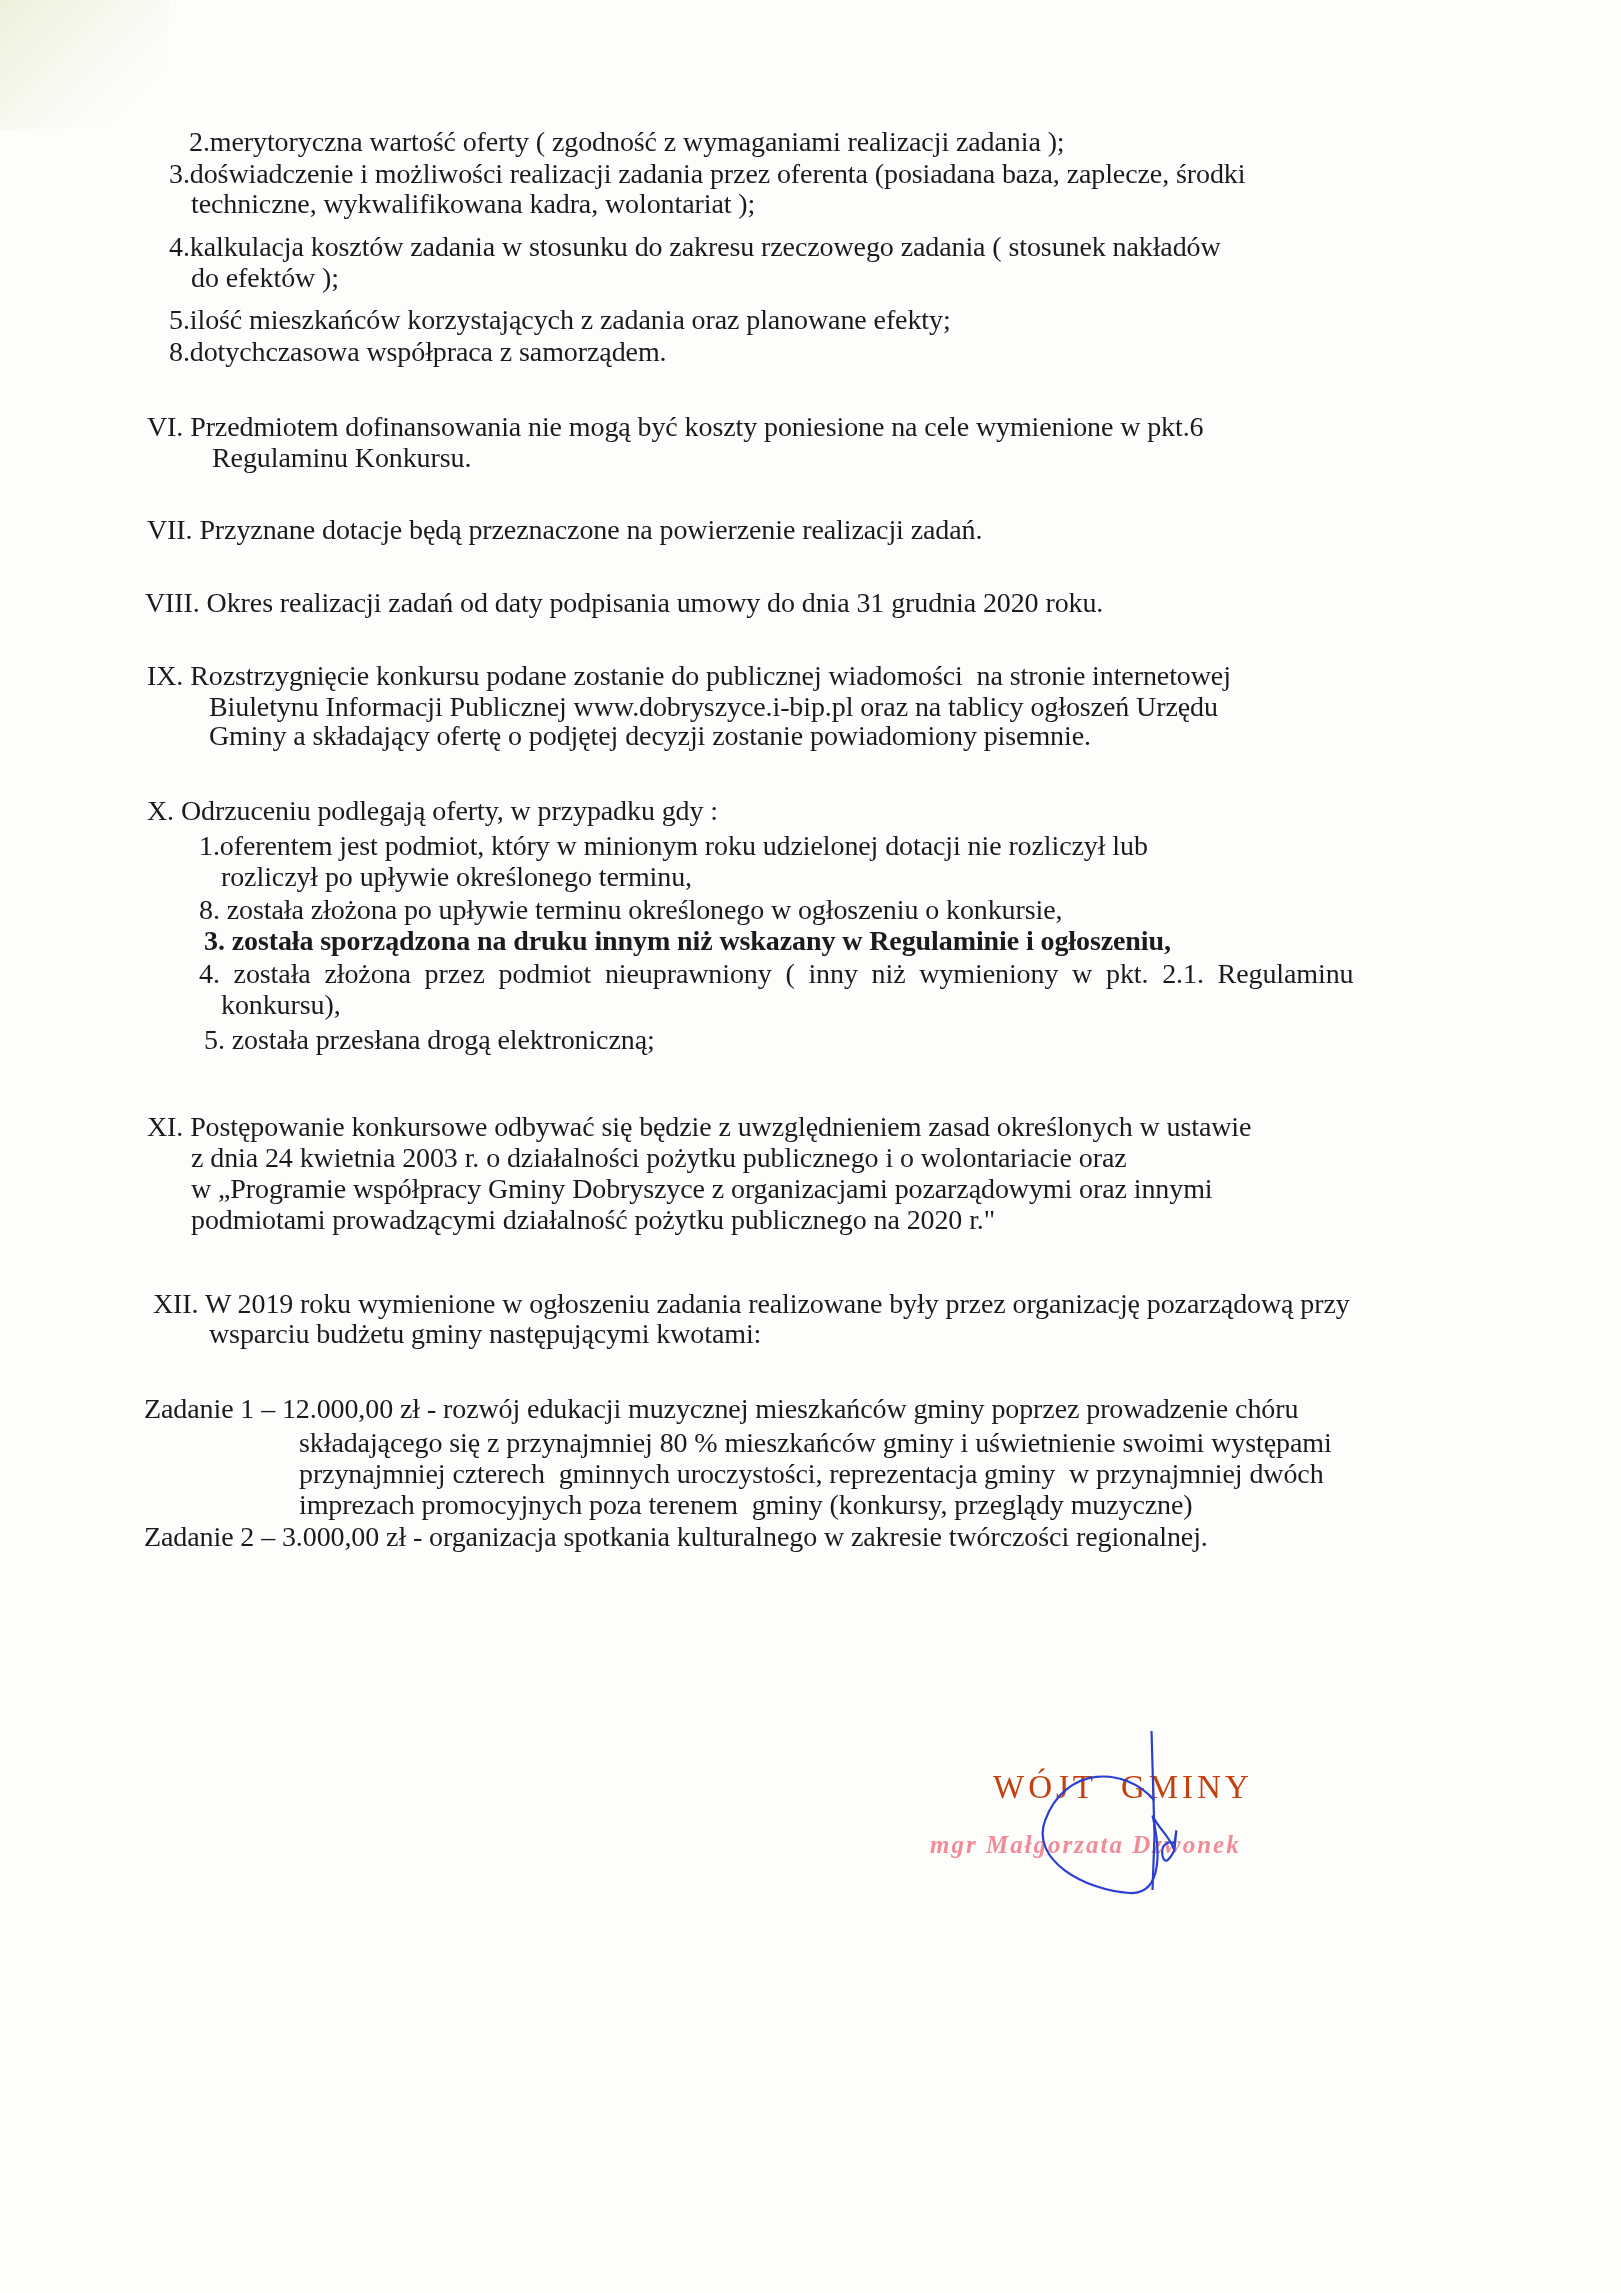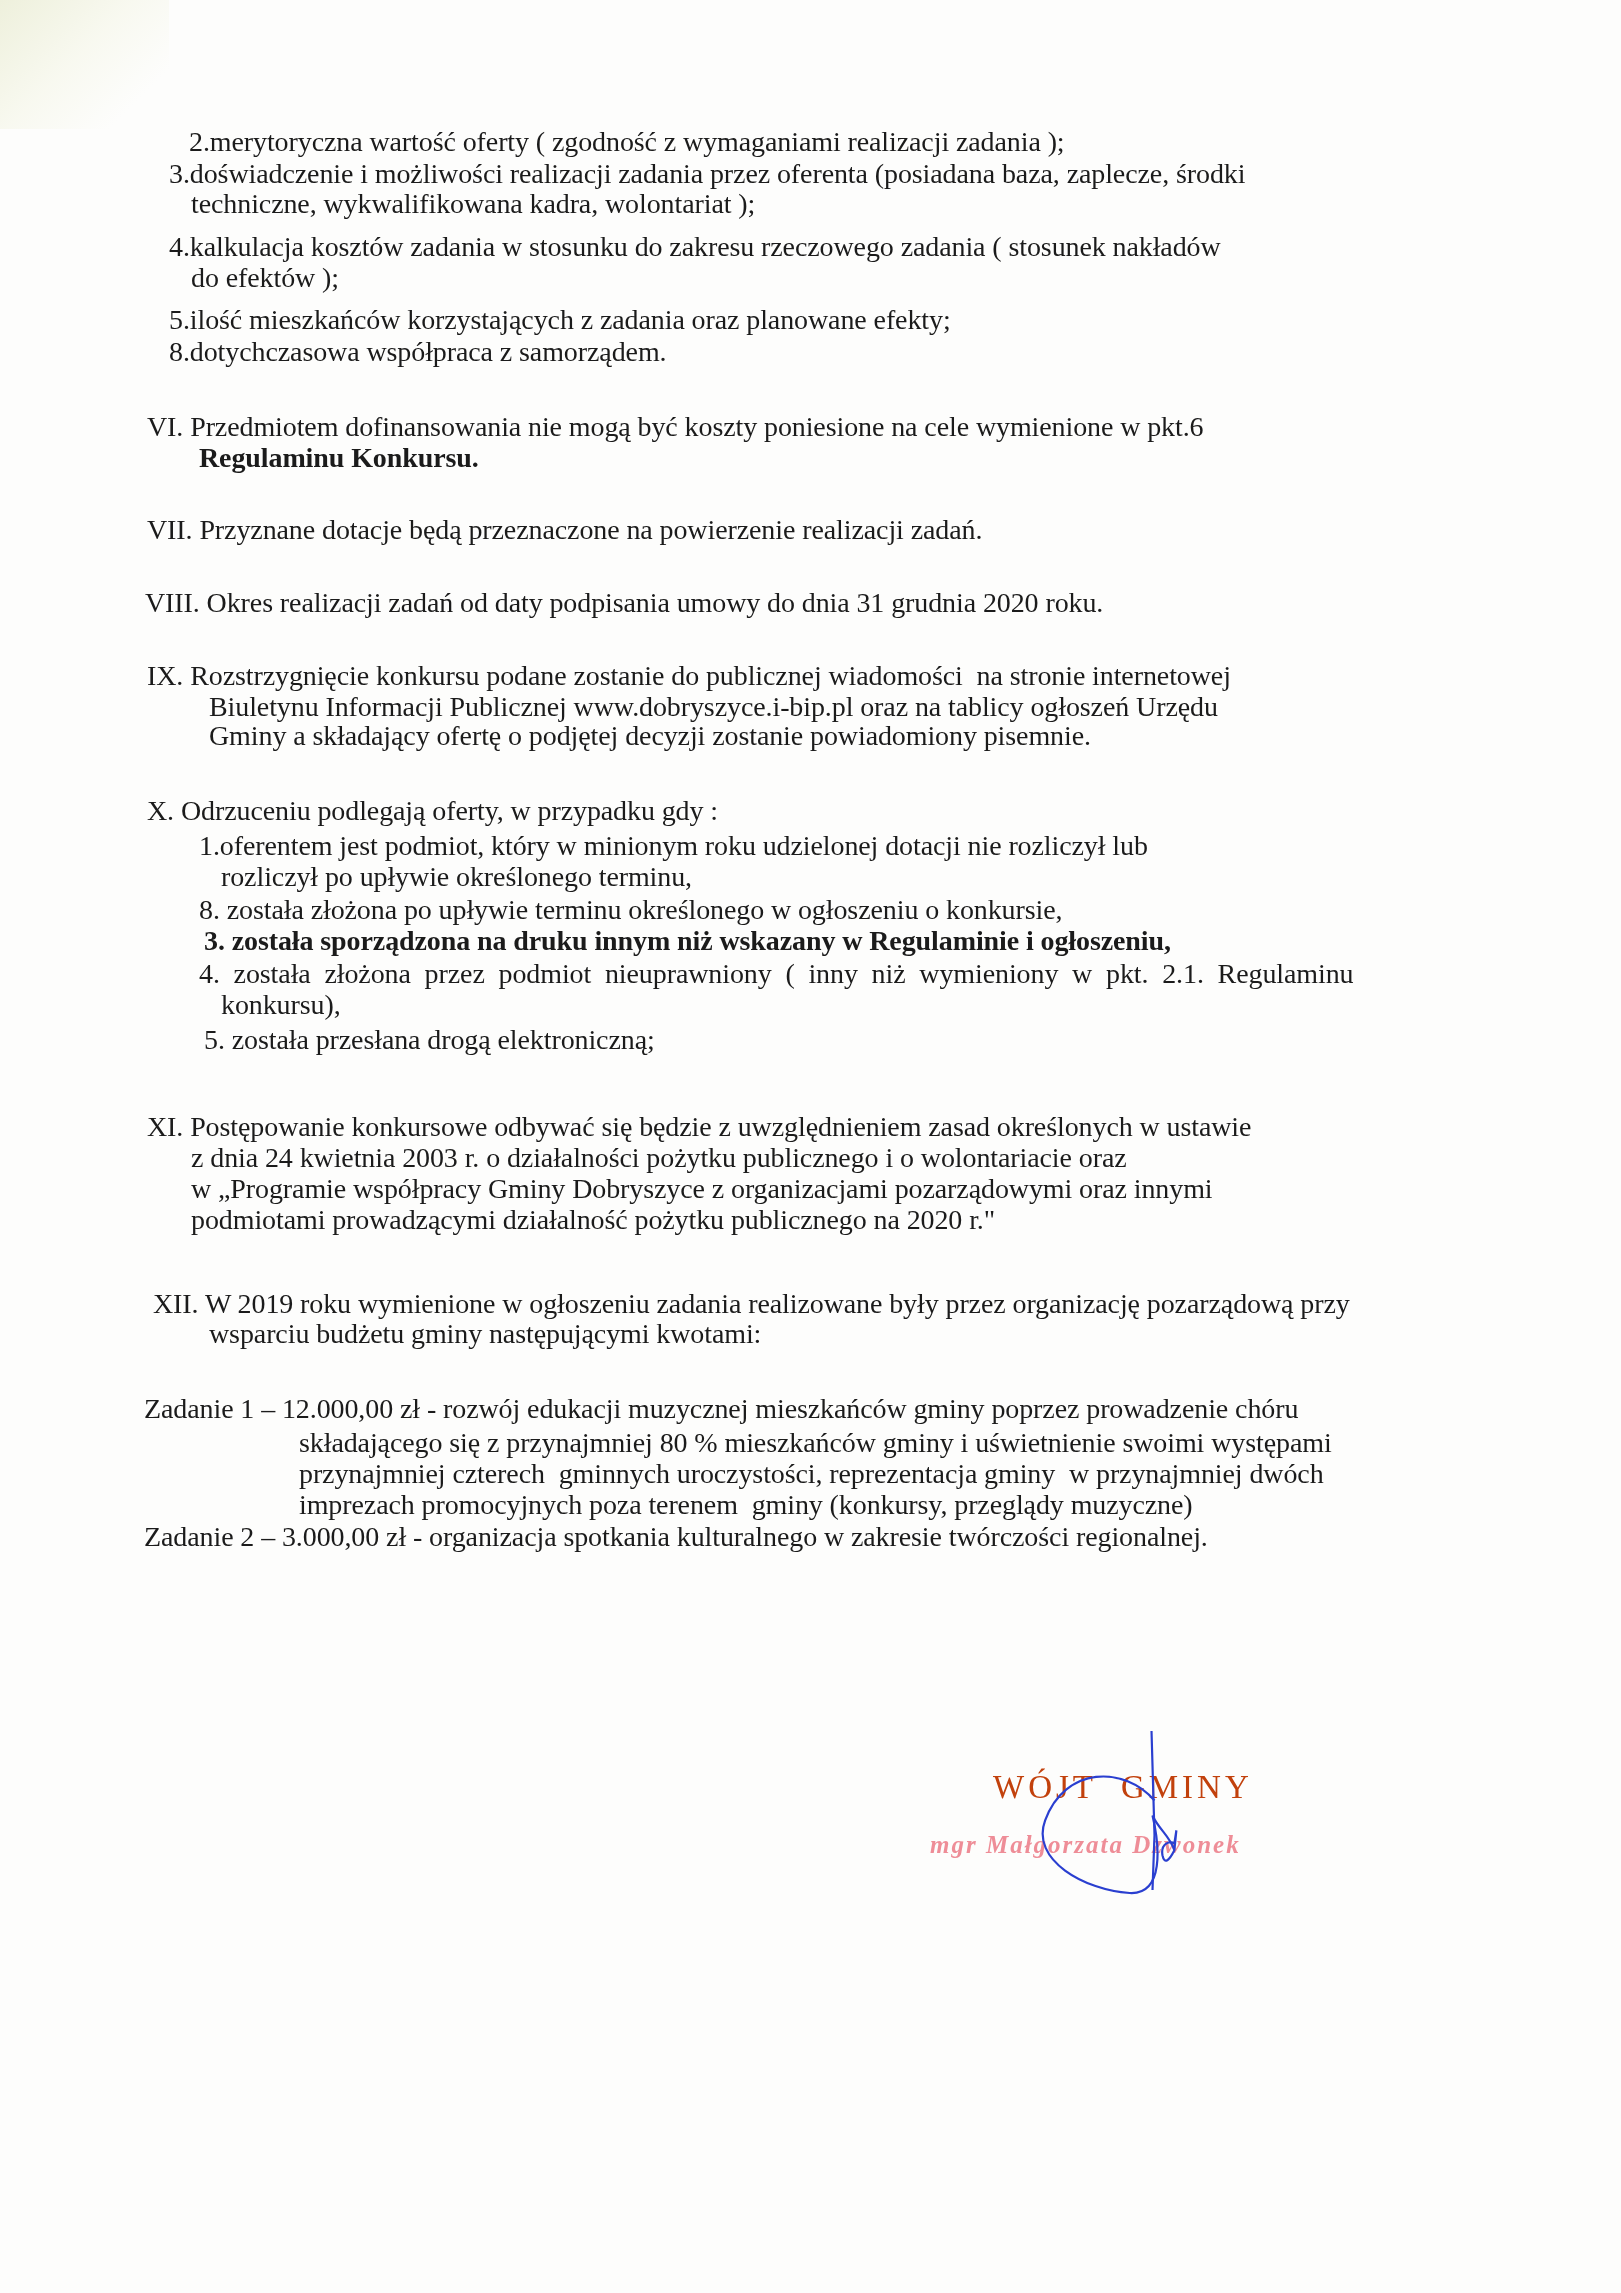--- a/index.html
+++ b/index.html
@@ -41,21 +41,21 @@
     <div class="ln" style="left:169px;top:159px;">3.doświadczenie i możliwości realizacji zadania przez oferenta (posiadana baza, zaplecze, środki</div>
     <div class="ln" style="left:191px;top:189px;">techniczne, wykwalifikowana kadra, wolontariat );</div>
     <div class="ln" style="left:169px;top:232px;">4.kalkulacja kosztów zadania w stosunku do zakresu rzeczowego zadania ( stosunek nakładów</div>
     <div class="ln" style="left:191px;top:263px;">do efektów );</div>
     <div class="ln" style="left:169px;top:305px;">5.ilość mieszkańców korzystających z zadania oraz planowane efekty;</div>
     <div class="ln" style="left:169px;top:337px;">8.dotychczasowa współpraca z samorządem.</div>
   </div>
 
   <div>
     <div class="ln" style="left:147px;top:412px;"><span class="b">VI</span><span>. Przedmiotem dofinansowania nie mogą być koszty poniesione na cele wymienione w pkt.6</span></div>
-    <div class="ln" style="left:199px;top:443px;font-weight:bold;">Regulaminu Konkursu.</div>
+    <div class="ln" style="left:212px;top:443px;">Regulaminu Konkursu.</div>
   </div>
 
   <div class="ln" style="left:147px;top:515px;"><span class="b">VII.</span><span> Przyznane dotacje będą przeznaczone na </span><span class="b">powierzenie realizacji</span><span> zadań.</span></div>
 
   <div class="ln" style="left:145px;top:588px;"><span class="b">VIII.</span><span> Okres realizacji zadań </span><span class="b">od daty podpisania umowy do dnia 31 grudnia 2020 roku.</span></div>
 
   <div>
     <div class="ln" style="left:147px;top:661px;"><span class="b">IX</span><span>. Rozstrzygnięcie konkursu podane zostanie do publicznej wiadomości  na stronie internetowej</span></div>
     <div class="ln" style="left:209px;top:692px;">Biuletynu Informacji Publicznej www.dobryszyce.i-bip.pl oraz na tablicy ogłoszeń Urzędu</div>
     <div class="ln" style="left:209px;top:721px;">Gminy a składający ofertę o podjętej decyzji zostanie powiadomiony pisemnie.</div>

